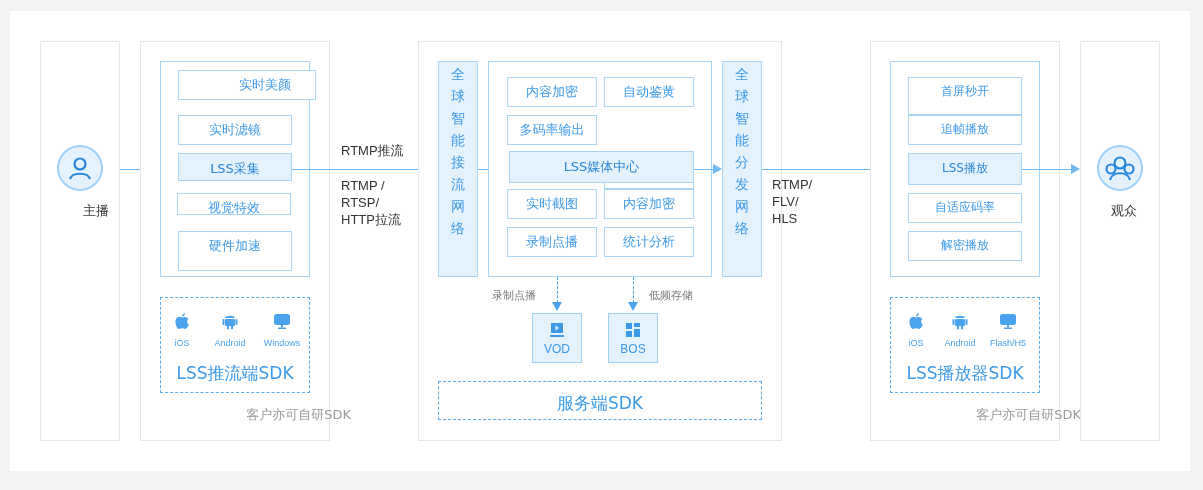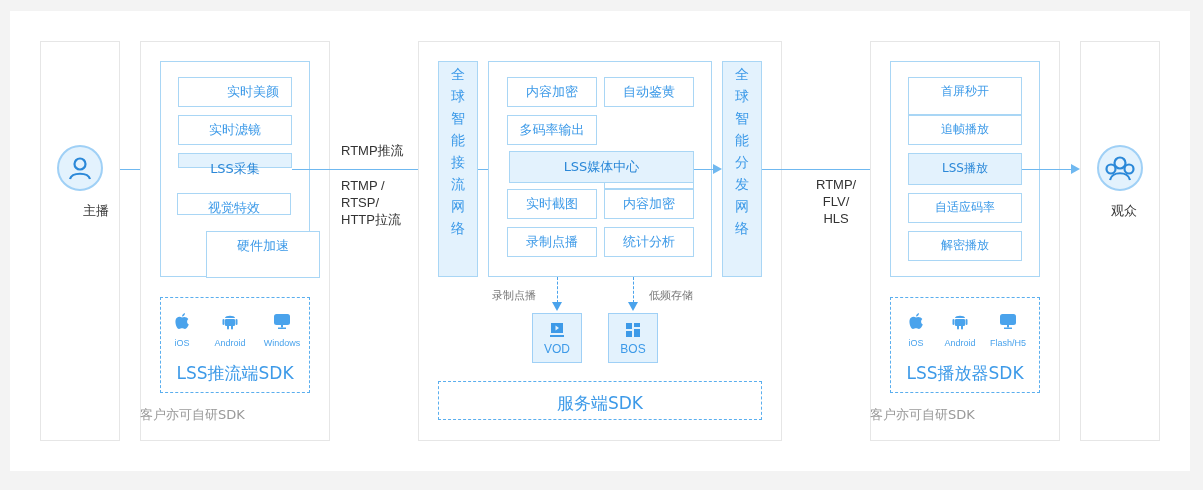--- a/index.html
+++ b/index.html
@@ -36,21 +36,21 @@
     .avatar {
       position: absolute; width: 46px; height: 46px; border-radius: 50%;
       background: #e3f2fd; border: 2px solid #9fd0f6;
       display: flex; align-items: center; justify-content: center;
     }
     .role-label { position: absolute; color: #333; font-size: 13px; text-align: center; }
     .dashed-box { position: absolute; border: 1px dashed #5aaeee; }
     .sdk-icon { position: absolute; width: 40px; text-align: center; }
     .sdk-icon .lbl { color: #4aa3ec; font-size: 9px; font-family: "Liberation Sans", sans-serif; margin-top: 4px; display: block; white-space: nowrap; }
     .sdk-title { position: absolute; color: #3d9ae8; font-size: 17px; text-align: center; }
-    .gray-note { position: absolute; color: #999; font-size: 13px; text-align: left; }
+    .gray-note { position: absolute; color: #999; font-size: 13px; text-align: right; margin-left: 21px; }
     .store-box {
       position: absolute; width: 50px; height: 50px; border: 1px solid #9fd0f6; background: #e3f2fd;
       text-align: center; color: #3d9ae8; font-size: 12px; font-family: "Liberation Sans", sans-serif;
     }
     .store-box .ico { display: block; margin: 8px auto 4px; }
     .small-note { position: absolute; color: #777; font-size: 11px; }
   </style>
 </head>
 <body>
 
@@ -63,25 +63,25 @@
     <path d="M3 24 C5 17, 21 17, 23 24" fill="none" stroke="#2b88d8" stroke-width="2.2"></path>
   </svg>
 </div>
 <div class="role-label" style="left:40px;top:202px;width:80px;margin-left:16px;">主播</div>
 
 <div class="line" style="left:120px;top:169px;width:50px;"></div>
 <div class="arrow-r" style="left:170px;top:164px;"></div>
 
 <div class="panel" style="left:140px;top:41px;width:190px;height:400px;"></div>
 <div class="blue-frame" style="left:160px;top:61px;width:150px;height:216px;"></div>
-<div class="item" style="left:178px;top:77px;width:114px;height:30px;padding-left:36px;">实时美颜</div>
+<div class="item" style="left:178px;top:70px;width:138px;height:30px;padding-left:36px;">实时美颜</div>
 <div class="item" style="left:178px;top:115px;width:114px;height:30px;">实时滤镜</div>
-<div class="item hl" style="left:178px;top:153px;width:114px;height:15px;line-height:29px;">LSS采集</div>
+<div class="item hl" style="left:178px;top:153px;width:114px;height:28px;line-height:29px;">LSS采集</div>
 <div class="item" style="left:177px;top:193px;width:114px;height:22px;">视觉特效</div>
-<div class="item" style="left:178px;top:231px;width:114px;height:47px;margin-left:28px;">硬件加速</div>
+<div class="item" style="left:178px;top:231px;width:114px;height:40px;">硬件加速</div>
 
 <div class="dashed-box" style="left:160px;top:297px;width:150px;height:96px;"></div>
 <div class="sdk-icon" style="left:162px;top:312px;">
   <svg width="16" height="18" viewBox="0 0 16 18">
     <path d="M11 1 C11 3,9.5 4.5,8 4.5 C8 3,9.5 1.3,11 1 Z" fill="#4aa3ec"></path>
     <path d="M8 5.5 C6 4,2 4.5,1.5 8.5 C1 12,3 17,5 17 C6.3 17,6.8 16.3,8 16.3 C9.2 16.3,9.7 17,11 17 C12.5 17,14 14.5,14.8 12.5 C12.8 11.6,12.5 8.5,14.3 7 C13.3 5.3,10.3 4.3,8 5.5 Z" fill="#4aa3ec"></path>
   </svg>
   <span class="lbl">iOS</span>
 </div>
 <div class="sdk-icon" style="left:210px;top:312px;">
@@ -179,21 +179,21 @@
     <rect x="9" y="7" width="6" height="8" fill="#3d9ae8"></rect>
   </svg>
   <span>BOS</span>
 </div>
 
 <div class="dashed-box" style="left:438px;top:381px;width:324px;height:39px;"></div>
 <div class="sdk-title" style="left:438px;top:392px;width:324px;">服务端SDK</div>
 
 <div class="line" style="left:762px;top:169px;width:137px;"></div>
 <div class="arrow-r" style="left:898px;top:164px;"></div>
-<div class="proto" style="left:816px;top:176px;text-align:center;">
+<div class="proto" style="left:772px;top:176px;">
   <div>RTMP/</div>
   <div>FLV/</div>
   <div>HLS</div>
 </div>
 
 <div class="panel" style="left:870px;top:41px;width:190px;height:400px;"></div>
 <div class="blue-frame" style="left:890px;top:61px;width:150px;height:216px;"></div>
 <div class="item" style="left:908px;top:77px;width:114px;height:38px;font-size:12px;">首屏秒开</div>
 <div class="item" style="left:908px;top:115px;width:114px;height:30px;font-size:12px;">追帧播放</div>
 <div class="item hl" style="left:908px;top:153px;width:114px;height:32px;line-height:29px;font-size:12px;">LSS播放</div>

